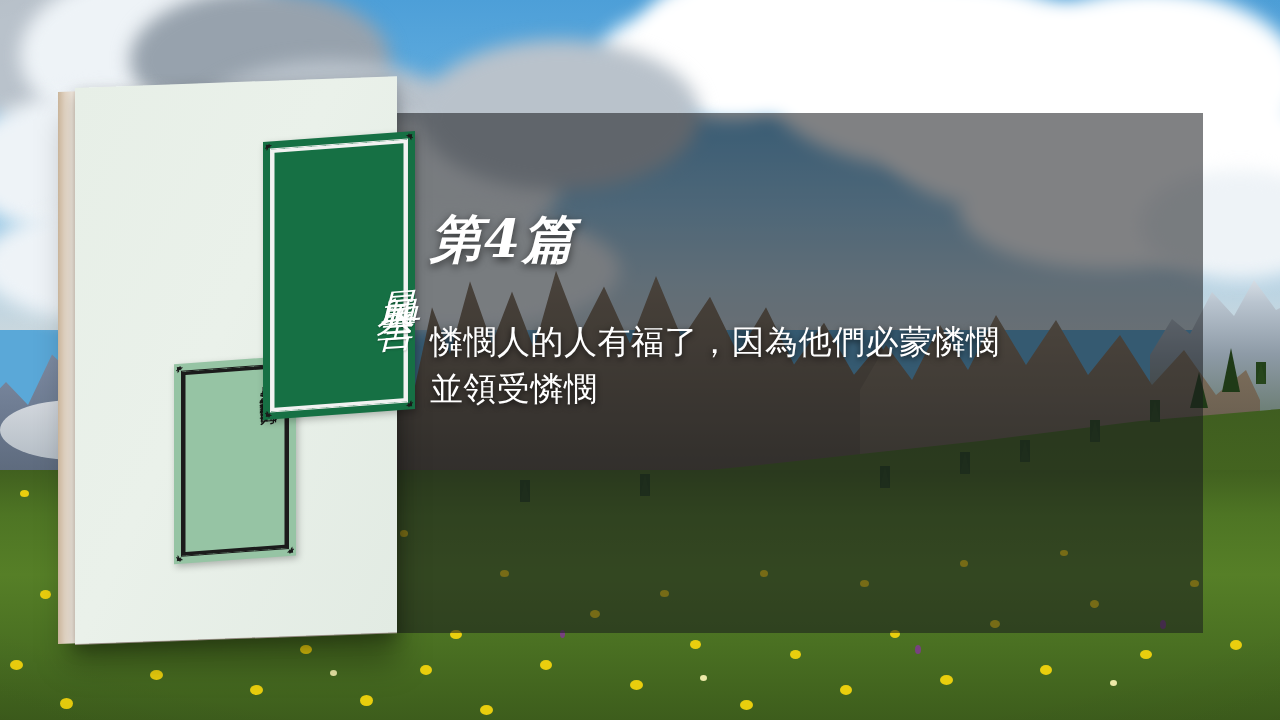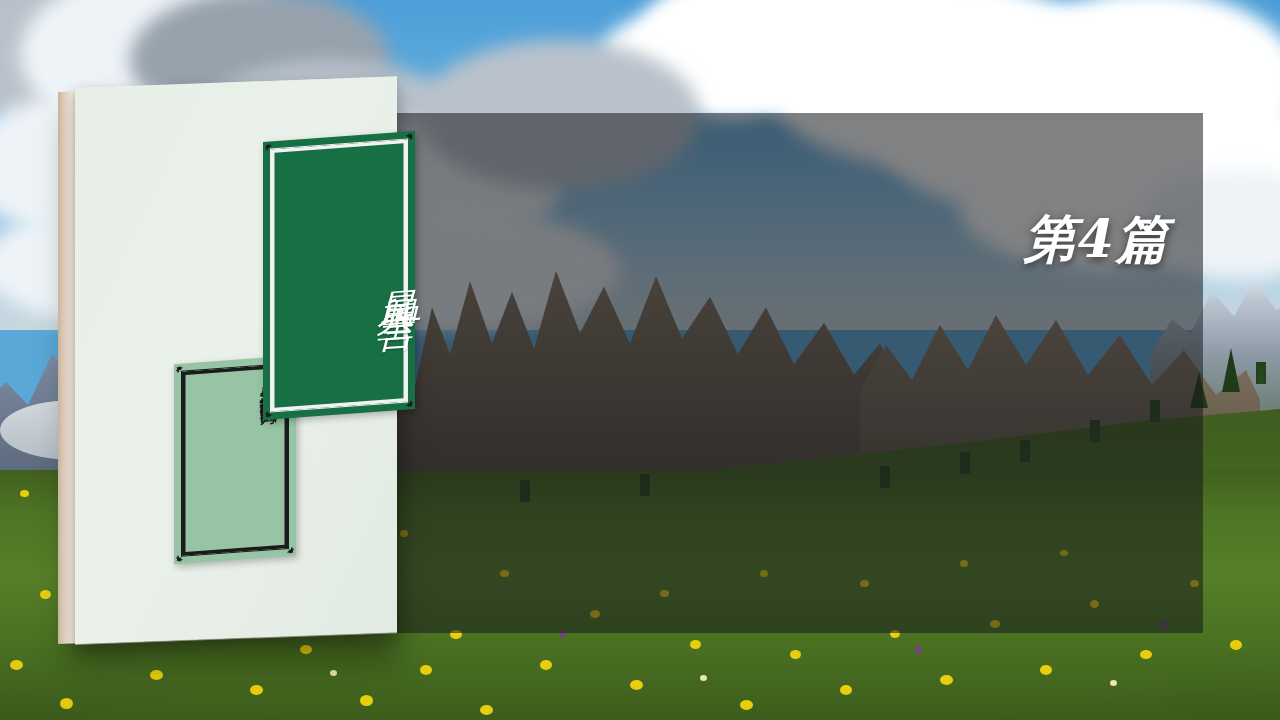--- a/index.html
+++ b/index.html
@@ -87,21 +87,20 @@
   .issue{
     margin:28px 0 0 0;
     font-family:"DejaVu Serif","Liberation Serif",serif;
     font-style:italic;
     font-weight:700;
     font-size:52px;
     line-height:1;
     color:#ffffff;
     letter-spacing:2px;
     text-shadow:0 3px 8px rgba(0,0,0,.6);
-    text-align:right;
   }
 
   .verse{
     margin:54px 0 0 0;
     font-family:"DejaVu Sans","Liberation Sans",sans-serif;
     font-size:33px;
     line-height:1.42;
     color:#ffffff;
     letter-spacing:.5px;
     text-shadow:0 2px 6px rgba(0,0,0,.75);
@@ -318,20 +317,22 @@
     <div class="vignette"></div>
   </div>
 
   <div class="overlay"></div>
 
   <div class="textcol">
 
     <div class="issue">第4篇</div>
 
     <div class="verse">
+      <div>憐憫人的人有福了，因為他們必蒙憐憫</div>
+      <div>並領受憐憫</div>
     </div>
   </div>
 
   <div class="book">
     <div class="book-shadow"></div>
     <div class="book-spine"></div>
     <div class="book-edge-bottom"></div>
 
     <div class="book-face">
 

